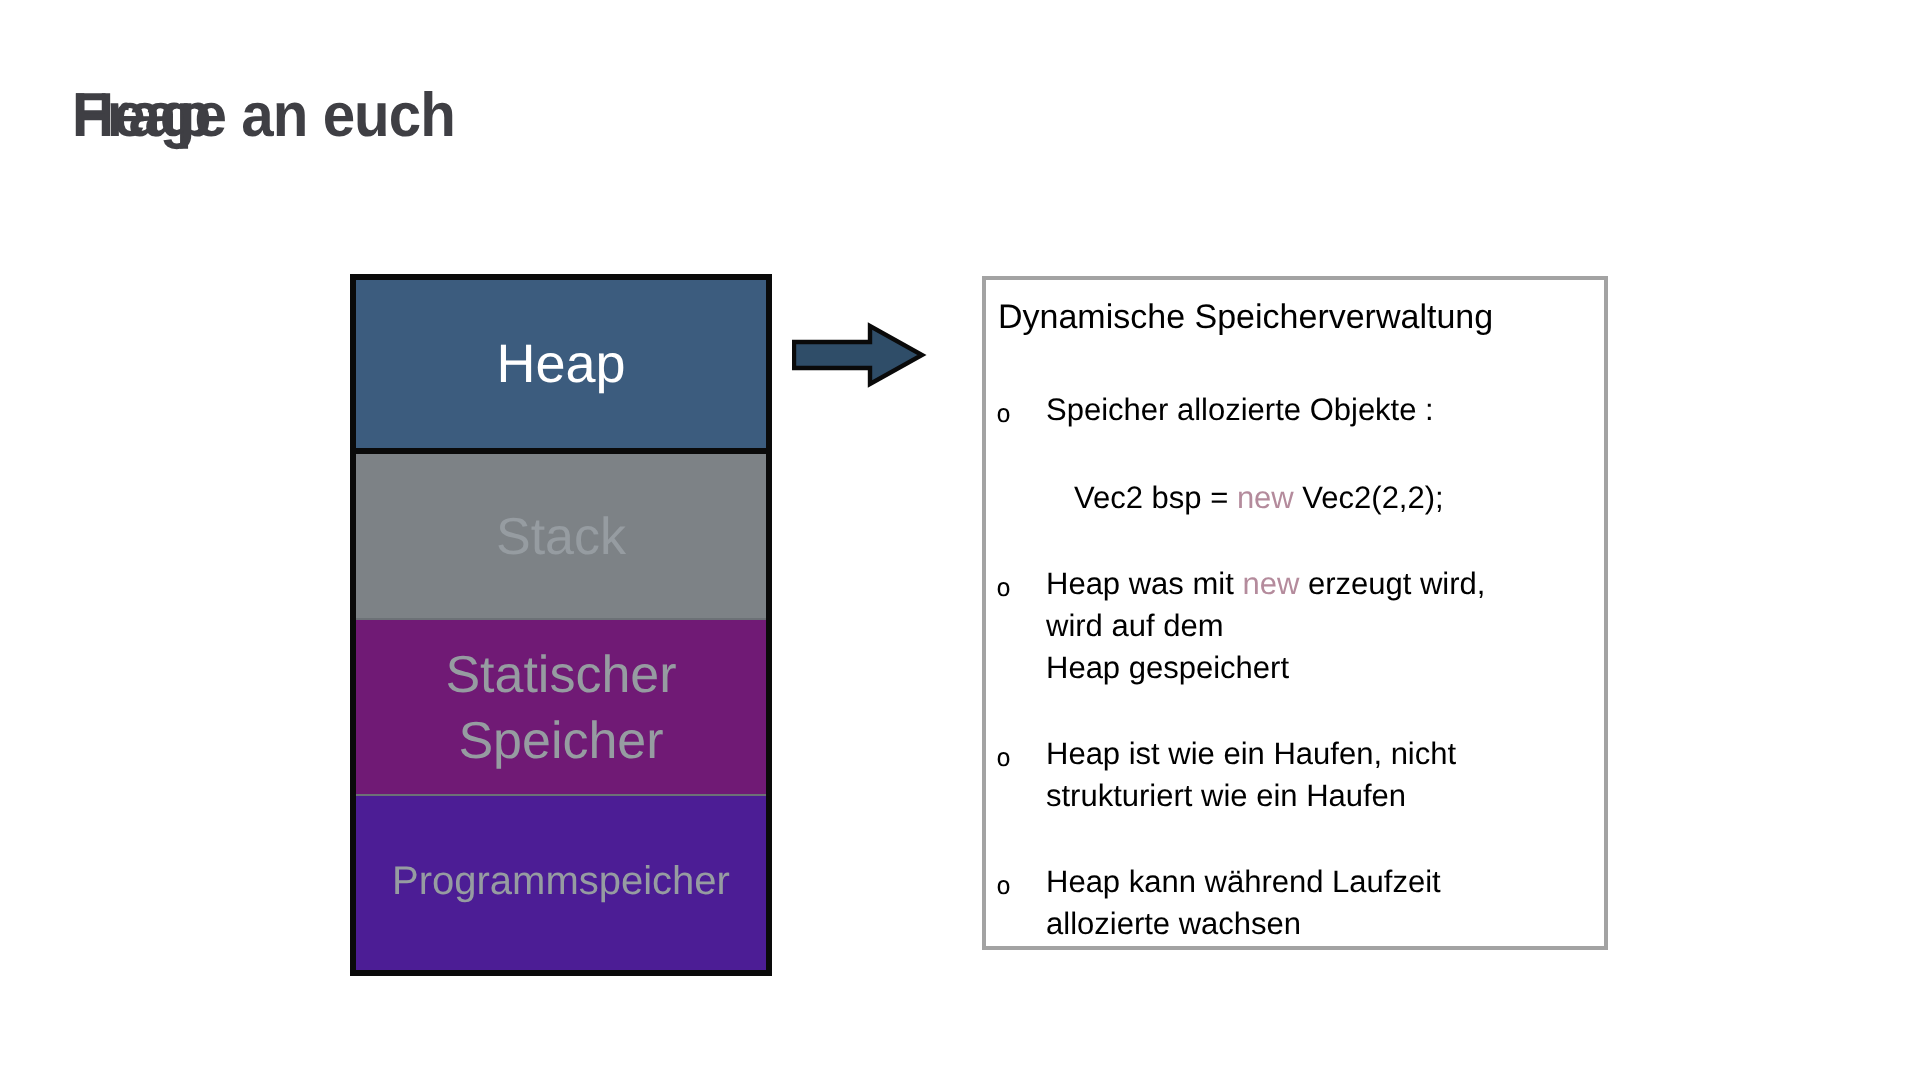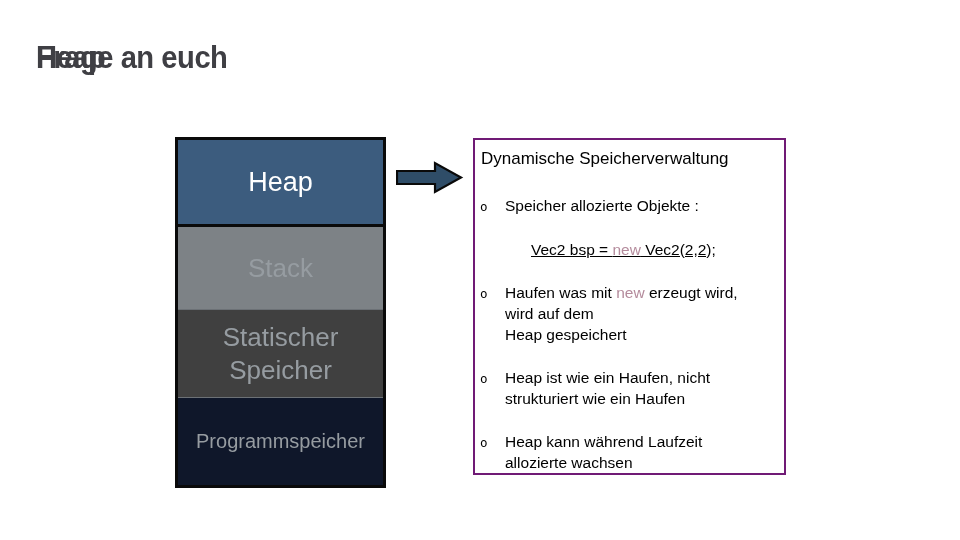--- a/index.html
+++ b/index.html
@@ -31,45 +31,45 @@
   }
   .mem-heap {
     height:87px; background:#3c5c7e; color:#ffffff; font-size:27px;
     border-bottom:3px solid #0a0a0a;
   }
   .mem-stack {
     height:83px; background:#7d8286; color:#989fa1; font-size:26px;
     border-bottom:1px solid #6c7176; color:#969ca1;text-align:right;
   }
   .mem-static {
-    height:88px; background:#404040; color:#969ca1; font-size:26px;
+    height:88px; background:#701a75; color:#969ca1; font-size:26px;
     line-height:33px; border-bottom:1px solid #6c7176; padding:0 20px;
   }
   .mem-prog {
-    flex:1; background:#0f172a; color:#969ca1; font-size:20px;
+    flex:1; background:#4c1d95; color:#969ca1; font-size:20px;
   }
 
   
   .arrow-wrap { position:absolute; left:396px; top:161px; width:68px; height:34px; }
 
   
   .info-panel {
-    position:absolute; left:473px; top:138px; width:313px; height:337px;
-    border:2px solid #701a75; box-sizing:border-box; background:#ffffff;
+    position:absolute; left:491px; top:138px; width:313px; height:337px;
+    border:2px solid #a3a3a3; box-sizing:border-box; background:#ffffff;
     padding:8px 4px 0 5px; color:#000000;
   }
   .info-title { font-size:17px; line-height:21px; margin:0 0 26px 1px; font-weight:normal; }
   .info-list { margin:0; padding:0; list-style:none; }
   .info-item { display:flex; margin:0 0 22px 0; font-size:15.5px; line-height:21px; }
   .info-item .marker {
     width:25px; flex:0 0 25px; font-family:"DejaVu Sans Mono", monospace;
     font-size:12.5px; padding-top:1px; color:#000;
   }
   .info-item .txt { white-space:pre-wrap; }
-  .info-item.code-line { margin-left:51px;text-decoration:underline; }
+  .info-item.code-line { margin-left:39px; }
   .kw { color:#b48b9c; }
 </style>
 </head>
 <body>
 
 <div class="slide">
 
   <div class="title-layer">
     <h1>Heap</h1>
     <h1>Frage an euch</h1>
@@ -101,21 +101,21 @@
     <ul class="info-list">
       <li class="info-item">
         <span class="marker">o</span>
         <span class="txt"><span>Speicher allozierte Objekte :</span></span>
       </li>
       <li class="info-item code-line">
         <span class="txt"><span>Vec2 bsp = </span><span class="kw">new</span><span> Vec2(2,2);</span></span>
       </li>
       <li class="info-item">
         <span class="marker">o</span>
-        <span class="txt"><span>Haufen was mit </span><span class="kw">new</span><span> erzeugt wird,
+        <span class="txt"><span>Heap was mit </span><span class="kw">new</span><span> erzeugt wird,
 wird auf dem
 Heap gespeichert</span></span>
       </li>
       <li class="info-item">
         <span class="marker">o</span>
         <span class="txt"><span>Heap ist wie ein Haufen, nicht
 strukturiert wie ein Haufen</span></span>
       </li>
       <li class="info-item">
         <span class="marker">o</span>

